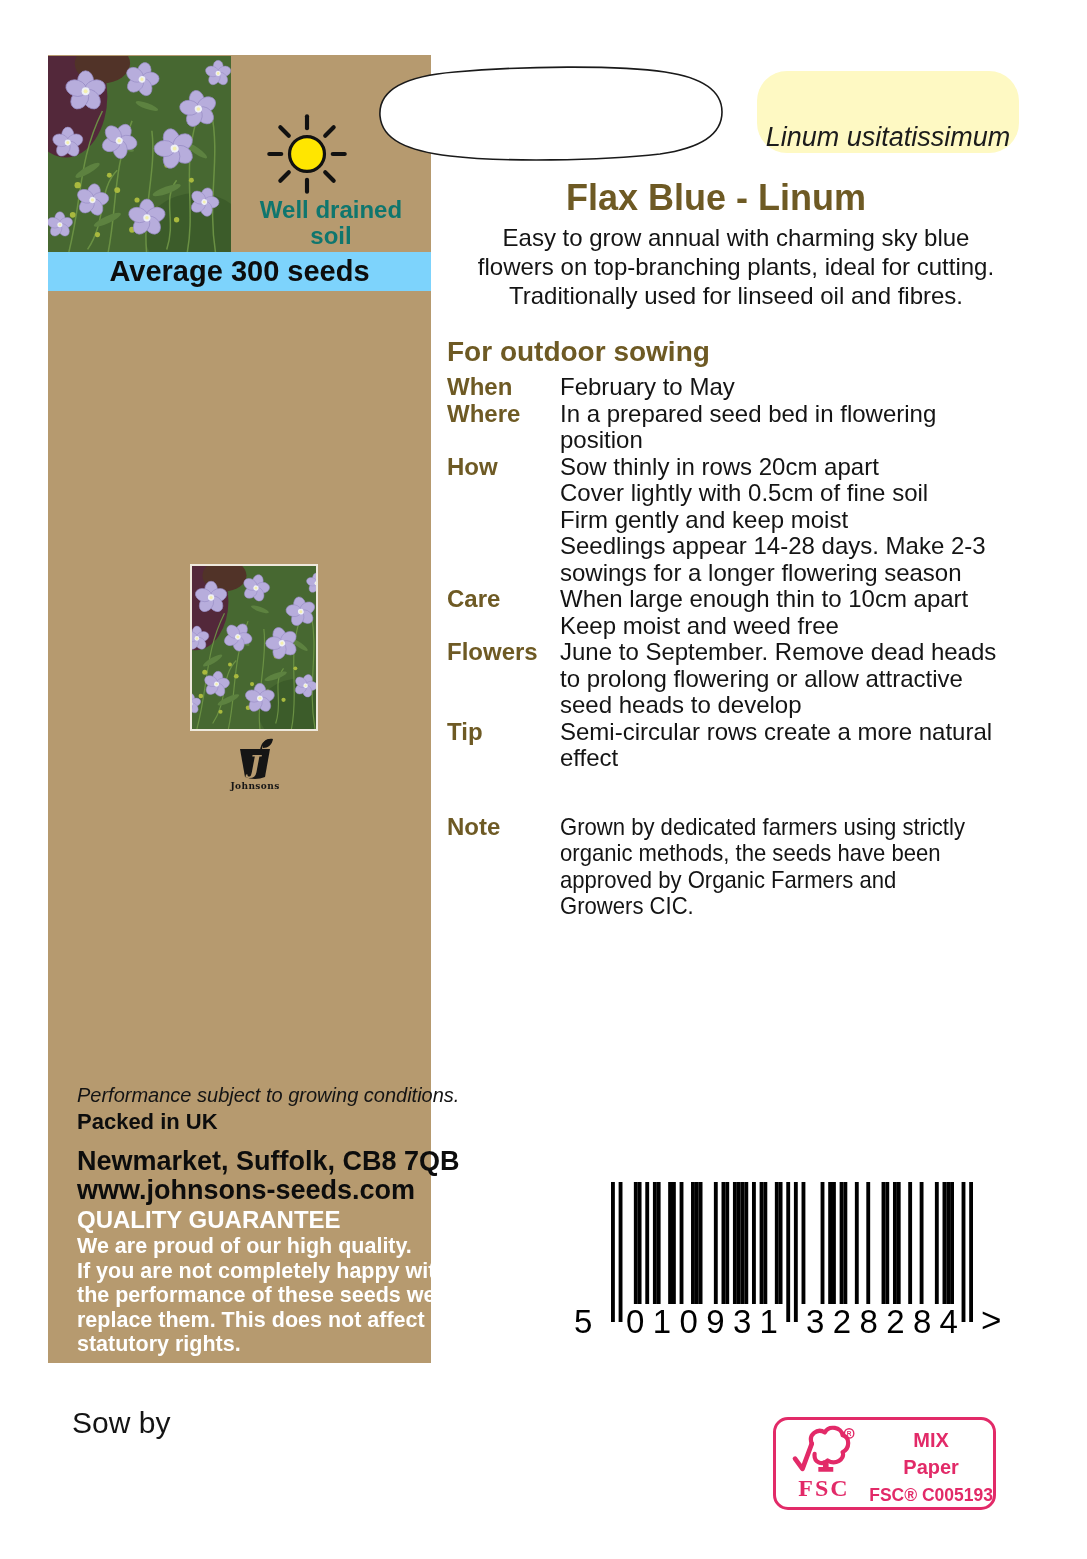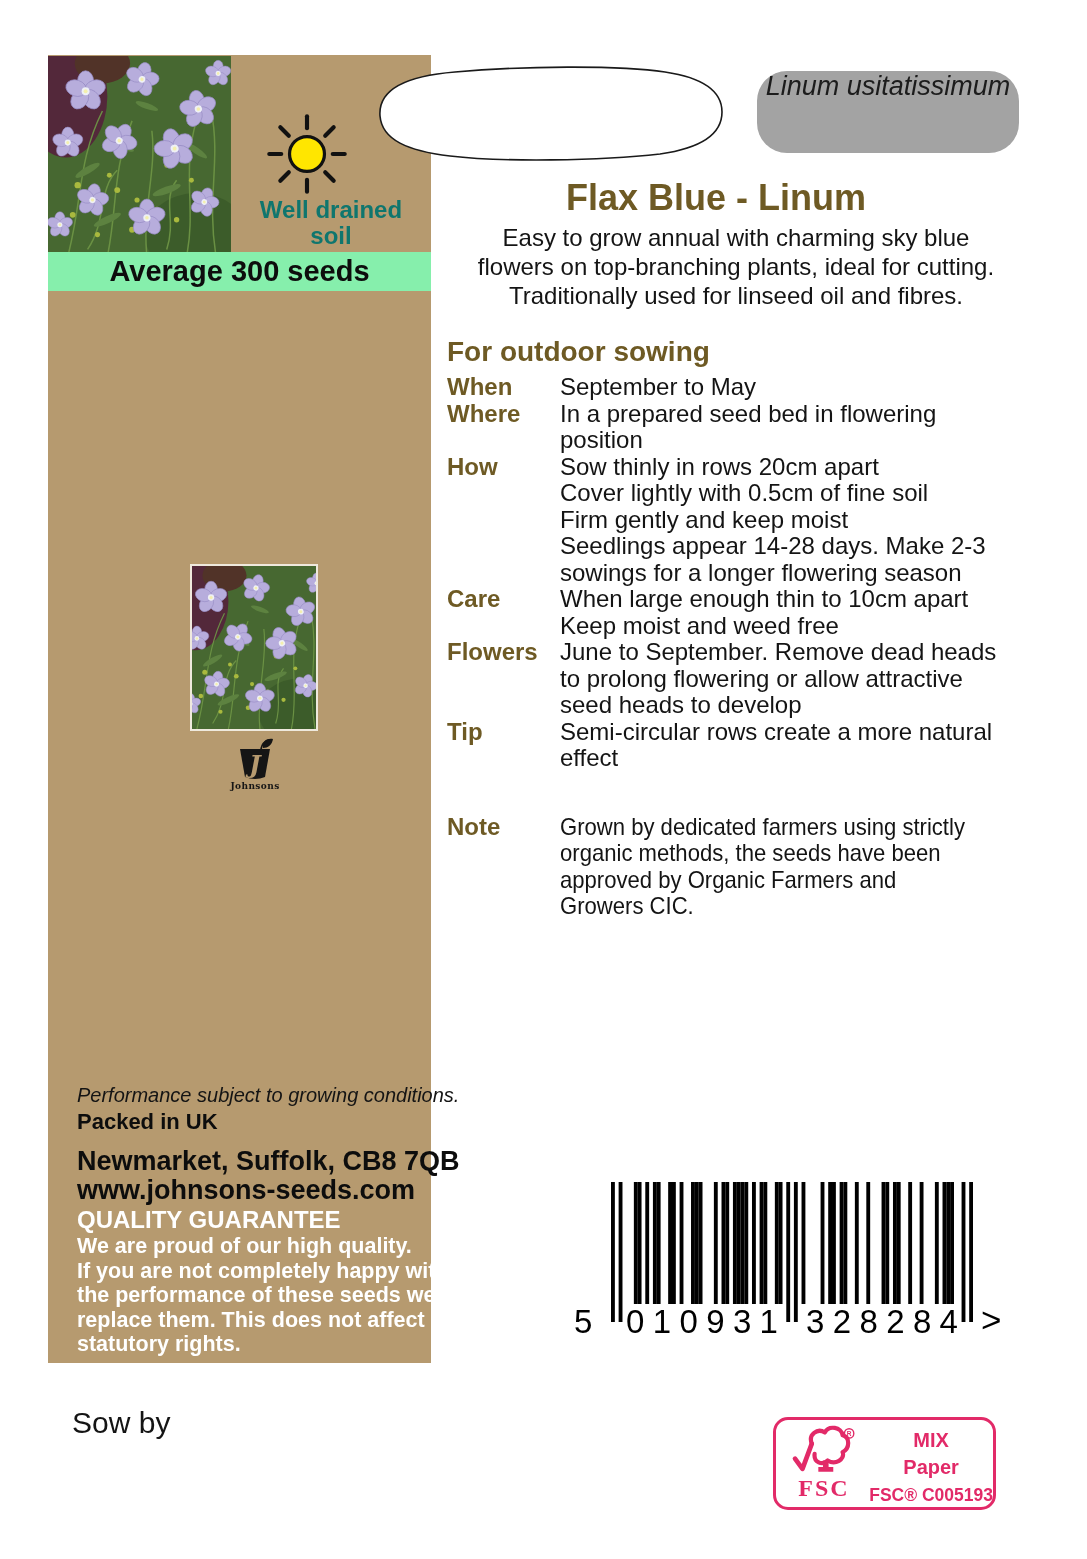--- a/index.html
+++ b/index.html
@@ -9,41 +9,41 @@
   }
   .abs{position:absolute;}
 
   
   .tan-panel{left:48px;top:55px;width:383px;height:1308px;background:#b69a6f;}
   .photo-large{left:48px;top:56px;width:183px;height:196px;}
   .photo-large svg{display:block;}
   .sun{left:261px;top:108px;width:92px;height:92px;}
   .soil-label{left:231px;top:197px;width:200px;text-align:center;color:#0f766e;
     font-weight:bold;font-size:24px;line-height:26px;}
-  .seeds-strip{left:48px;top:252px;width:383px;height:39px;background:#86efac;
+  .seeds-strip{left:48px;top:252px;width:383px;height:39px;background:#7dd3fc;
     display:flex;align-items:center;justify-content:center;}
   .seeds-strip span{font-weight:bold;font-size:29px;color:#0d0d0d;}
   .photo-small{left:190px;top:564px;width:128px;height:167px;border:2px solid #efe9dd;
     box-sizing:border-box;background:#44662f;}
   .photo-small svg{display:block;}
   .brand-logo{left:235px;top:737px;width:40px;height:46px;}
   .brand-name{left:210px;top:781px;width:90px;text-align:center;font-size:9px;
     font-weight:bold;font-family:"DejaVu Serif", serif;letter-spacing:0.4px;color:#161616;}
 
   .performance{left:77px;top:1084px;font-style:italic;font-size:20px;color:#141414;}
   .packed{left:77px;top:1109px;font-weight:bold;font-size:22px;color:#0d0d0d;}
   .address{left:77px;top:1146px;font-weight:bold;font-size:27px;color:#0d0d0d;}
   .website{left:77px;top:1175px;font-weight:bold;font-size:27px;color:#0d0d0d;}
   .quality-h{left:77px;top:1206px;color:#fff;font-weight:bold;font-size:24px;}
   .quality-lines{left:77px;top:1234px;color:#fff;font-weight:bold;font-size:21.5px;line-height:24.5px;}
 
   
   .blob{left:360px;top:60px;width:368px;height:104px;}
-  .latin-pill{left:757px;top:71px;width:262px;height:82px;background:#a3a3a3;border-radius:30px;
-    display:flex;align-items:flex-start;justify-content:center;}
+  .latin-pill{left:757px;top:71px;width:262px;height:82px;background:#fef9c3;border-radius:30px;
+    display:flex;align-items:flex-end;justify-content:center;}
   .latin-pill span{font-style:italic;font-size:27px;color:#1c1c1c;}
   .title{left:412px;top:177px;width:608px;text-align:center;font-weight:bold;
     font-size:36px;color:#6e5a24;}
   .desc{left:432px;top:223px;width:608px;text-align:center;font-size:24px;
     line-height:29px;color:#141414;}
 
   .sow-heading{left:447px;top:336px;font-weight:bold;font-size:28px;color:#6e5a24;}
   .sow-table{left:447px;top:374px;width:596px;}
   .row{display:flex;}
   .row .lbl{width:113px;flex-shrink:0;font-weight:bold;font-size:24px;color:#6e5a24;line-height:26.5px;}
@@ -191,21 +191,21 @@
   <div>Easy to grow annual with charming sky blue</div>
   <div>flowers on top-branching plants, ideal for cutting.</div>
   <div>Traditionally used for linseed oil and fibres.</div>
 </div>
 
 <div class="abs sow-heading">For outdoor sowing</div>
 
 <div class="abs sow-table">
   <div class="row">
     <div class="lbl">When</div>
-    <div class="val">September to May</div>
+    <div class="val">February to May</div>
   </div>
   <div class="row">
     <div class="lbl">Where</div>
     <div class="val">In a prepared seed bed in flowering position</div>
   </div>
   <div class="row">
     <div class="lbl">How</div>
     <div class="val">
       <div>Sow thinly in rows 20cm apart</div>
       <div>Cover lightly with 0.5cm of fine soil</div>

